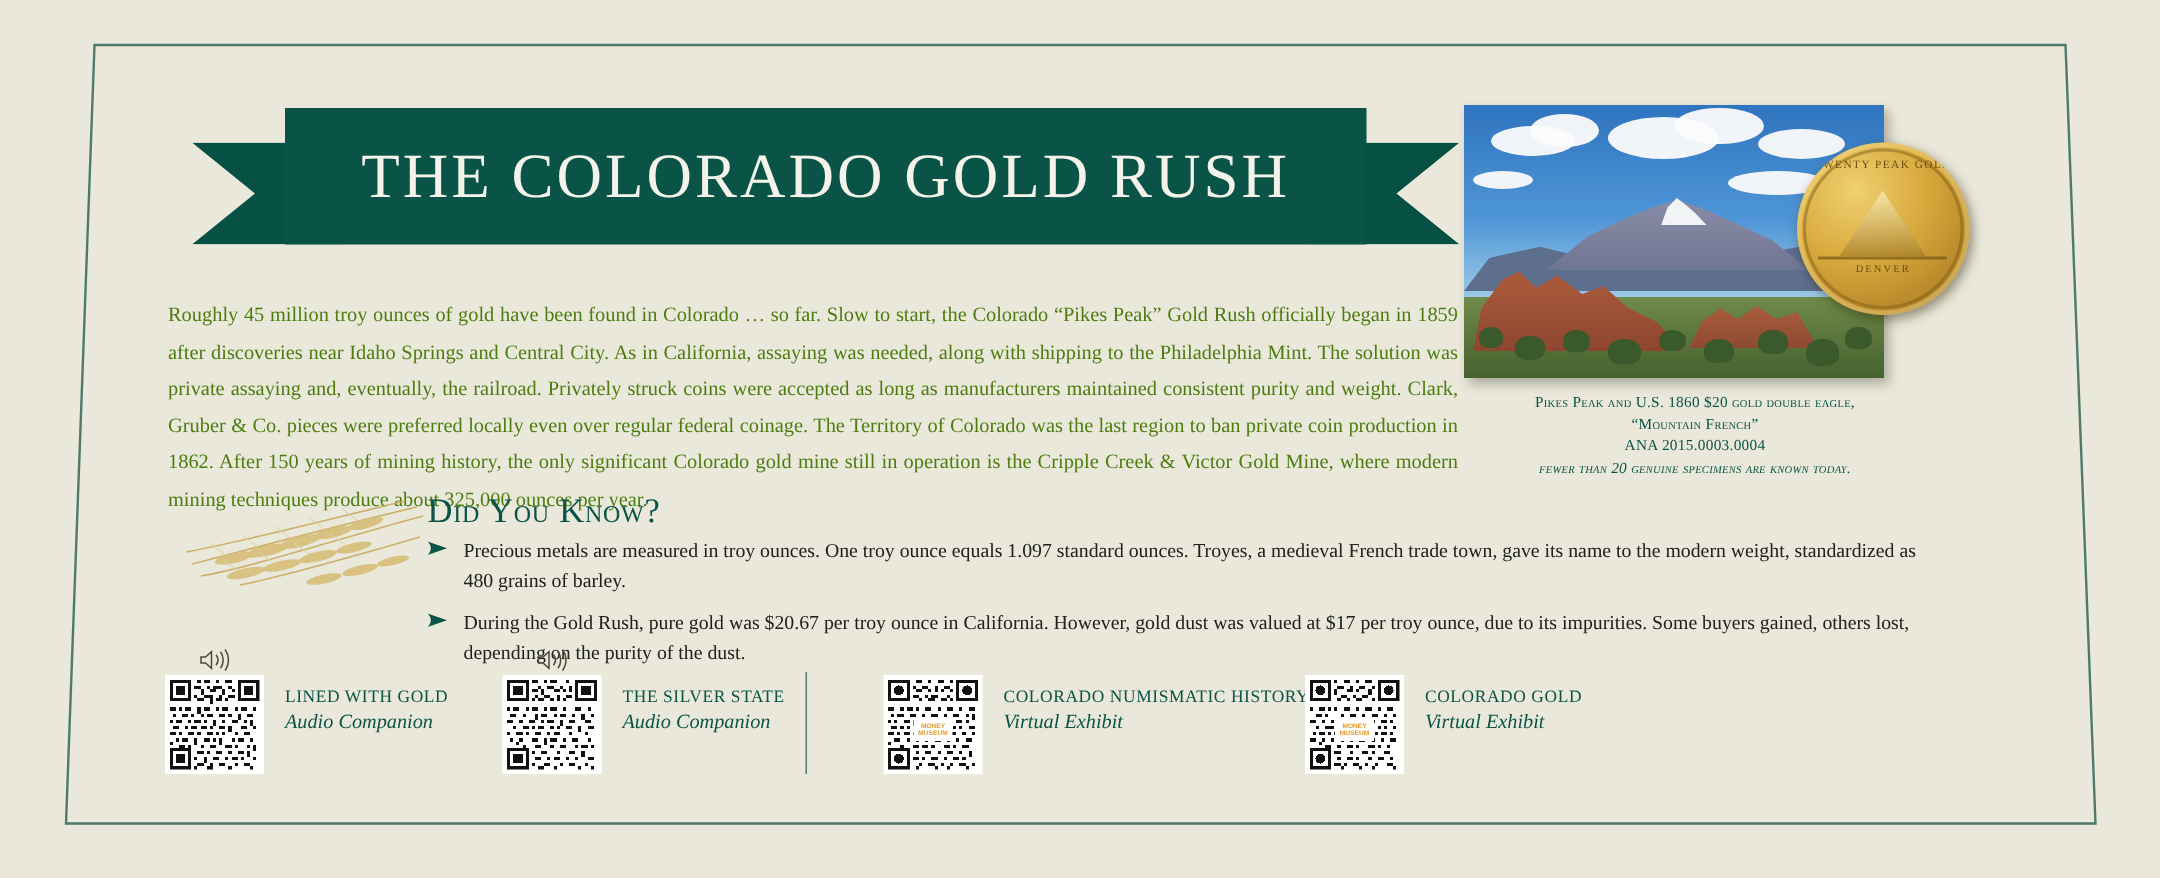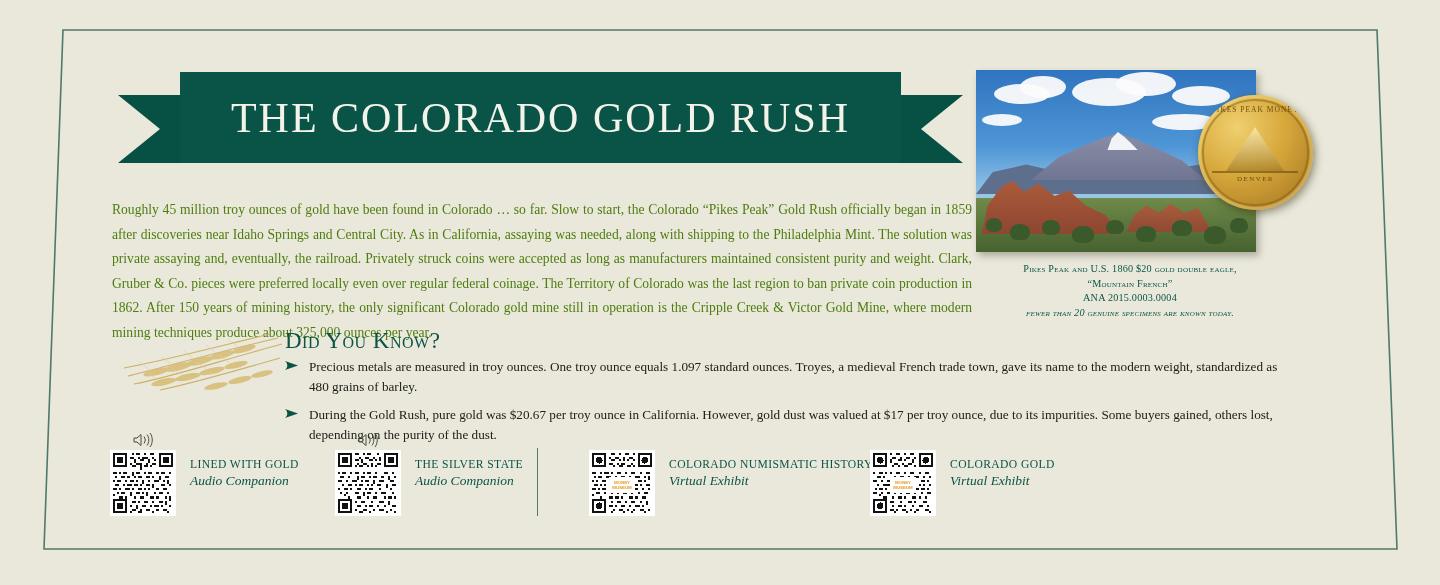--- a/index.html
+++ b/index.html
@@ -9,21 +9,21 @@
     font-family:"Liberation Serif", serif;
     position:relative;
   }
   .panel-border{
     position:absolute;left:0;top:0;width:1440px;height:585px;
     pointer-events:none;
   }
   .stage{position:absolute;left:0;top:0;width:1440px;height:585px;}
 
   
-  .ribbon-wrap{position:absolute;left:118px;top:72px;width:845px;height:115px;}
+  .ribbon-wrap{position:absolute;left:128px;top:72px;width:845px;height:115px;}
   .ribbon-tail{position:absolute;top:23px;width:100px;height:68px;background:#065143;}
   .ribbon-tail.left{left:0;clip-path:polygon(0 0,100% 0,100% 100%,0 100%,42% 50%);}
   .ribbon-tail.right{right:0;clip-path:polygon(0 0,100% 0,58% 50%,100% 100%,0 100%);}
   .ribbon-fold{position:absolute;top:66px;width:44px;height:25px;background:#023027;}
   .ribbon-fold.left{left:62px;clip-path:polygon(0 0,100% 0,100% 100%);}
   .ribbon-fold.right{right:62px;clip-path:polygon(0 0,100% 0,0 100%);}
   .ribbon-main{
     position:absolute;left:62px;top:0;width:721px;height:91px;
     background:#0a5447;display:flex;align-items:center;justify-content:center;
   }
@@ -151,21 +151,21 @@
     <div class="tree" style="left:96px;top:156px;width:22px;height:17px;"></div>
     <div class="tree" style="left:130px;top:150px;width:18px;height:14px;"></div>
     <div class="tree" style="left:160px;top:156px;width:20px;height:16px;"></div>
     <div class="tree" style="left:196px;top:150px;width:20px;height:16px;"></div>
     <div class="tree" style="left:228px;top:156px;width:22px;height:18px;"></div>
     <div class="tree" style="left:254px;top:148px;width:18px;height:15px;"></div>
   </div>
 
   <div class="coin">
     <div class="coin-rim"></div>
-    <div class="coin-txt top">PIKES PEAK MONEY</div>
+    <div class="coin-txt top">TWENTY PEAK GOLD</div>
     <div class="coin-mtn"></div>
     <div class="coin-line"></div>
     <div class="coin-txt mid">DENVER</div>
     <div class="coin-txt bot">TWENTY D.</div>
   </div>
 
   <div class="caption">
     <div>Pikes Peak and U.S. 1860 $20 gold double eagle,</div>
     <div>“Mountain French”</div>
     <div>ANA 2015.0003.0004</div>

